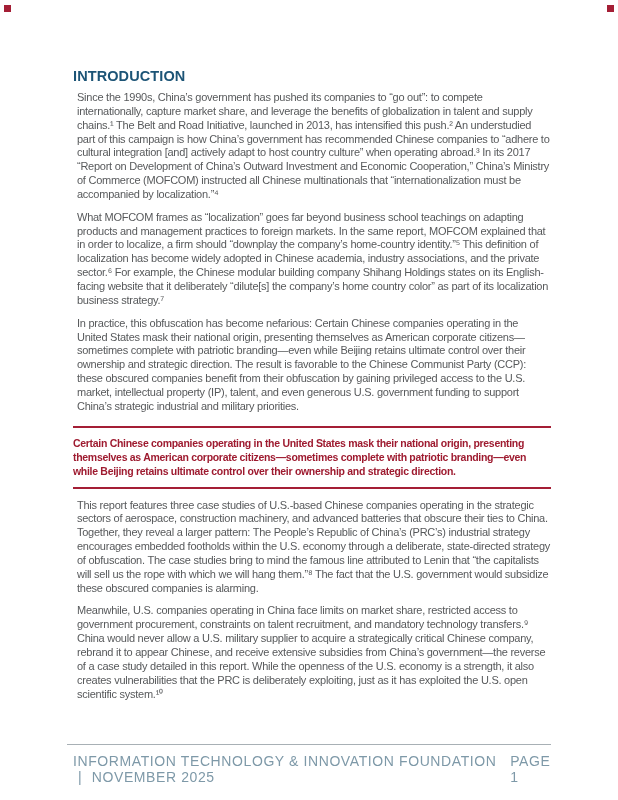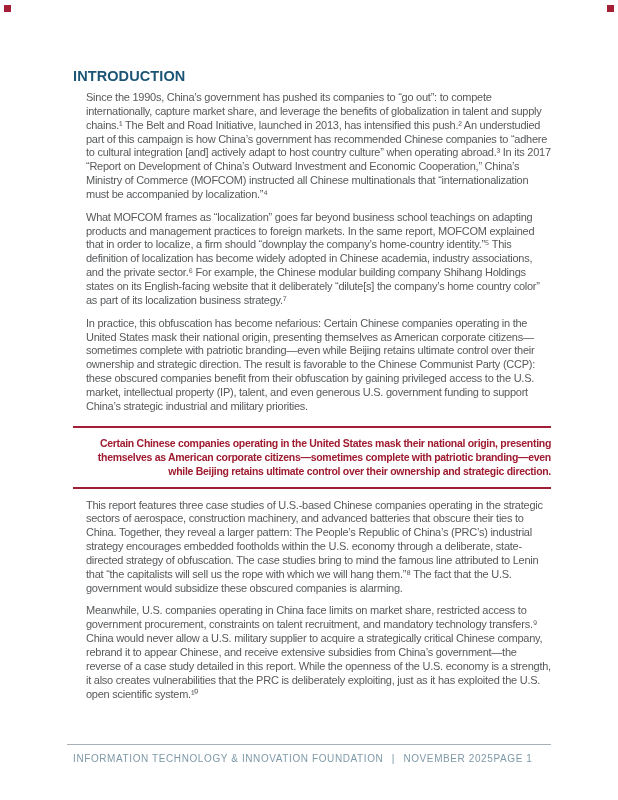--- a/index.html
+++ b/index.html
@@ -28,52 +28,52 @@
     width: 478px;
   }
   h1.section-heading {
     margin: 0 0 7px 0;
     font-size: 14.5px;
     font-weight: bold;
     letter-spacing: 0.1px;
     color: #1C5476;
   }
   p.body-para {
-    margin: 0 0 9px 13px;
+    margin: 0 0 9px 4px;
     font-size: 11px;
     line-height: 13.85px;
     letter-spacing: -0.25px;
     color: #57595B;
     text-align: left;
   }
   .pullquote { margin: 12px 0 10px 0; }
   .pq-rule { height: 2px; background: #A41E35; }
   p.pullquote-text {
     margin: 8px 0 9px 0;
     font-size: 10.5px;
     font-weight: bold;
     line-height: 14px;
     letter-spacing: -0.3px;
     color: #9E1B30;
-    text-align: right;
   }
 
   .page-footer {
     position: absolute;
     left: 67px;
     right: 67px;
     top: 744px;
   }
   .footer-rule { height: 1px; background: #A8B0B5; }
   .footer-row {
     display: flex;
+    justify-content: space-between;
     align-items: baseline;
     margin-top: 8px;
     padding-left: 6px;
-    font-size: 10px;
+    font-size: 14px;
     letter-spacing: 0.6px;
     color: #7E99A8;
   }
   .footer-left span { color: #7E99A8; }
   .footer-sep { margin: 0 5px; }
 </style>
 </head>
 <body>
 
 <div class="page">

